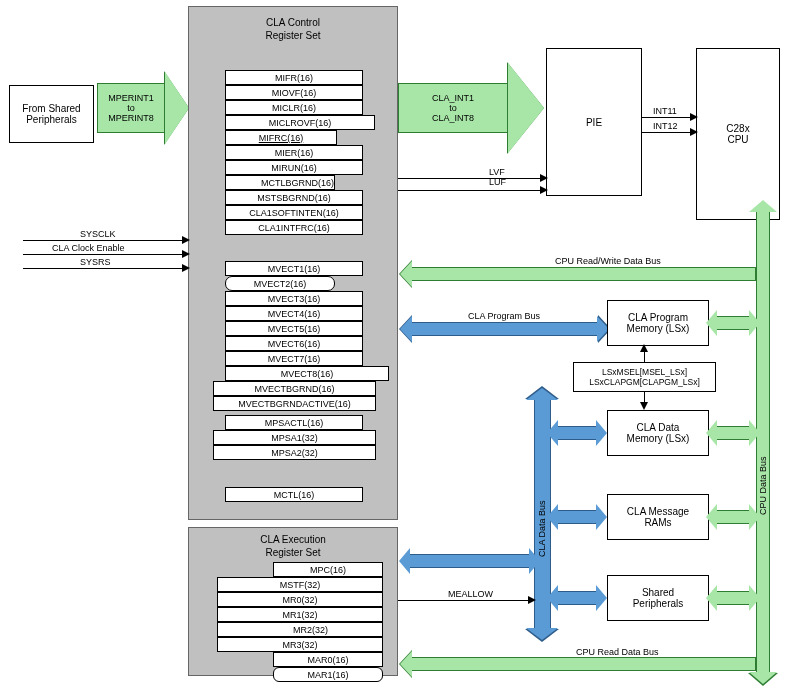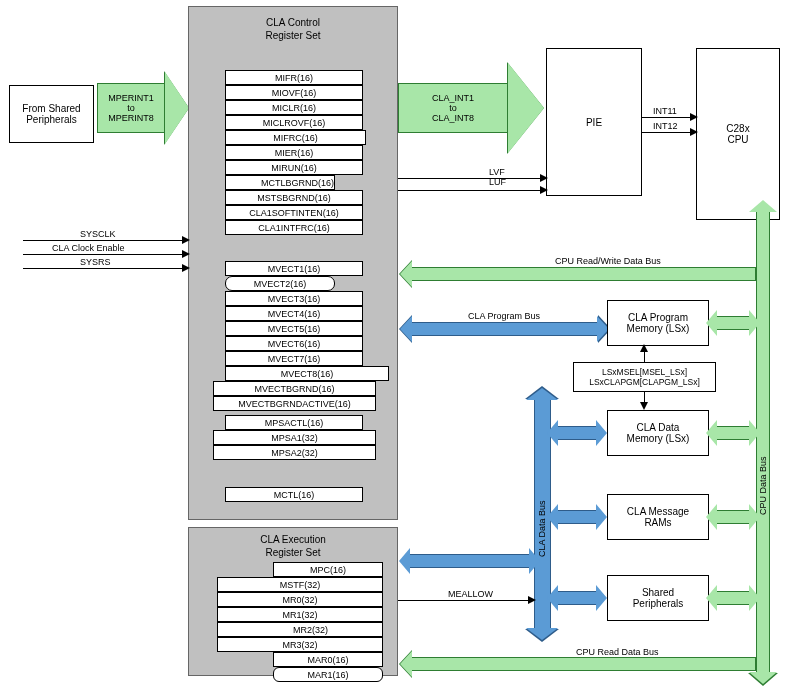--- a/index.html
+++ b/index.html
@@ -130,24 +130,24 @@
 
   <div class="reg" style="left:225px; top:70px; width:138px;">
       <span>MIFR(16)</span>
     </div>
   <div class="reg" style="left:225px; top:85px; width:138px;">
       <span>MIOVF(16)</span>
     </div>
   <div class="reg" style="left:225px; top:100px; width:138px;">
       <span>MICLR(16)</span>
     </div>
-  <div class="reg" style="left:225px; top:115px; width:138px;">
+  <div class="reg" style="left:225px; top:115px; width:150px;">
       <span>MICLROVF(16)</span>
     </div>
-  <div class="reg" style="left:225px; top:130px; width:141px;">
+  <div class="reg" style="left:225px; top:130px; width:112px;text-decoration:underline;">
       <span>MIFRC(16)</span>
     </div>
   <div class="reg" style="left:225px; top:145px; width:138px;">
       <span>MIER(16)</span>
     </div>
   <div class="reg" style="left:225px; top:160px; width:138px;">
       <span>MIRUN(16)</span>
     </div>
   <div class="reg" style="left:225px; top:175px; width:110px;justify-content:flex-end;">
       <span>MCTLBGRND(16)</span>

